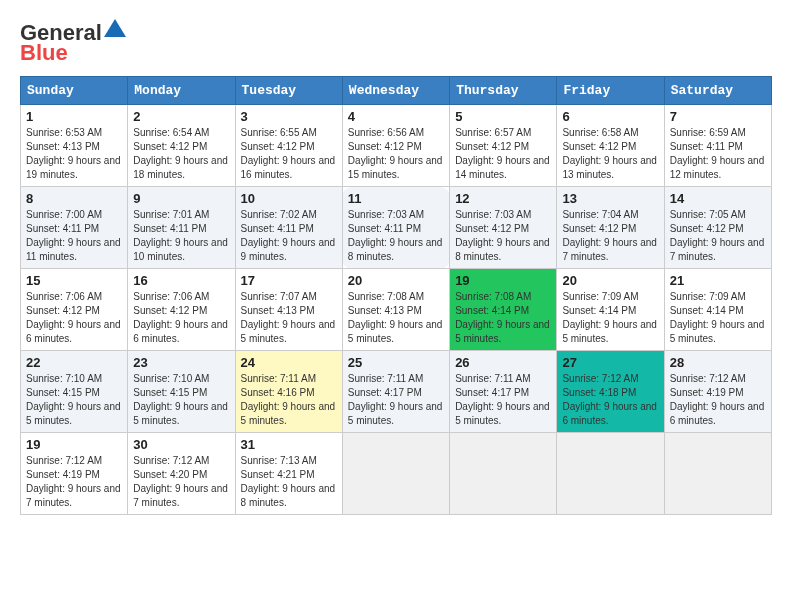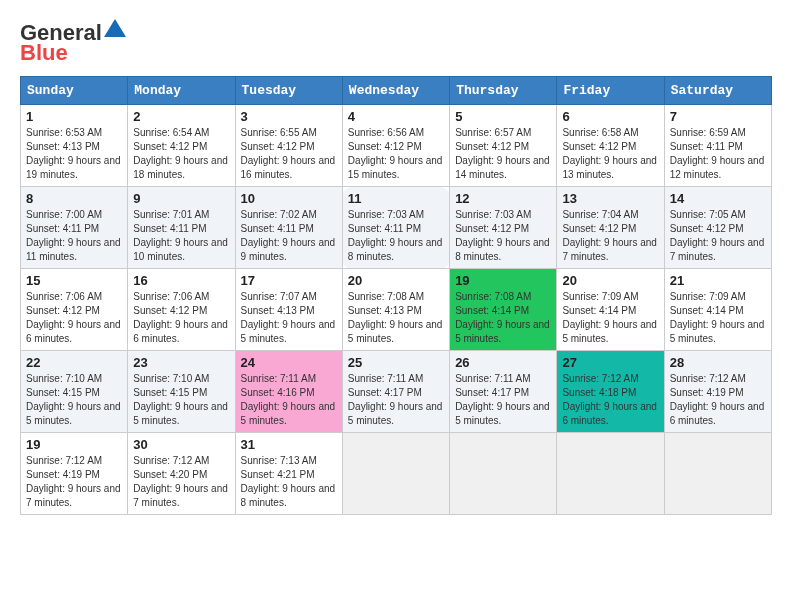--- a/index.html
+++ b/index.html
@@ -202,21 +202,21 @@
       </tr>
       <tr>
         <td style="background: rgb(240, 244, 248);">
         <span class="day-number">22</span>
         <span class="day-info">Sunrise: 7:10 AM<br>Sunset: 4:15 PM<br>Daylight: 9 hours and 5 minutes.</span>
       </td>
         <td style="background: rgb(240, 244, 248);">
         <span class="day-number">23</span>
         <span class="day-info">Sunrise: 7:10 AM<br>Sunset: 4:15 PM<br>Daylight: 9 hours and 5 minutes.</span>
       </td>
-        <td style="background: #f9a8d4;">
+        <td style="background: #fef9c3;">
         <span class="day-number">24</span>
         <span class="day-info">Sunrise: 7:11 AM<br>Sunset: 4:16 PM<br>Daylight: 9 hours and 5 minutes.</span>
       </td>
         <td style="background: rgb(240, 244, 248);">
         <span class="day-number">25</span>
         <span class="day-info">Sunrise: 7:11 AM<br>Sunset: 4:17 PM<br>Daylight: 9 hours and 5 minutes.</span>
       </td>
         <td style="background: rgb(240, 244, 248);">
         <span class="day-number">26</span>
         <span class="day-info">Sunrise: 7:11 AM<br>Sunset: 4:17 PM<br>Daylight: 9 hours and 5 minutes.</span>

